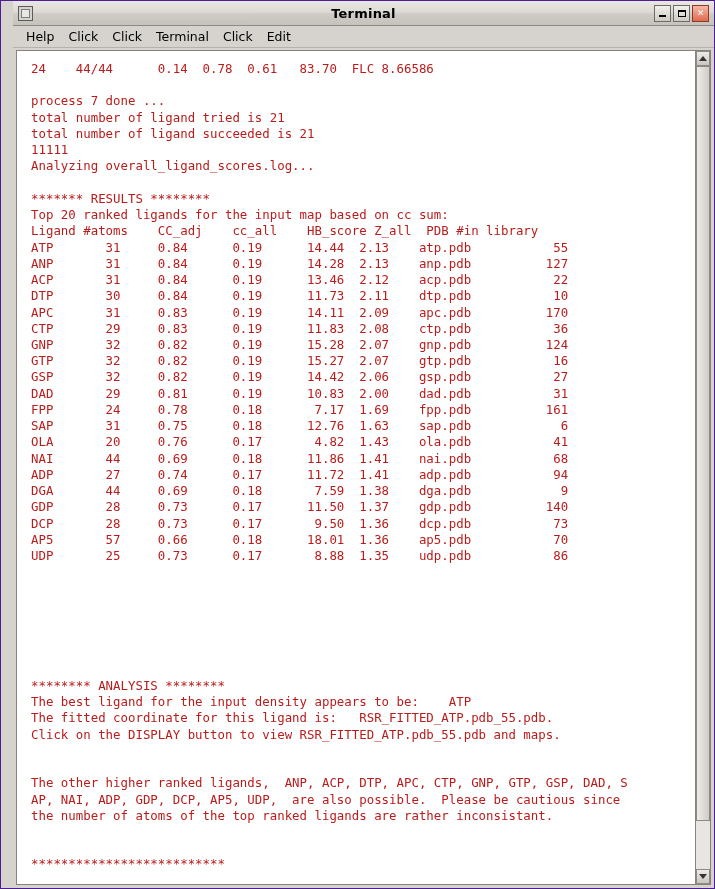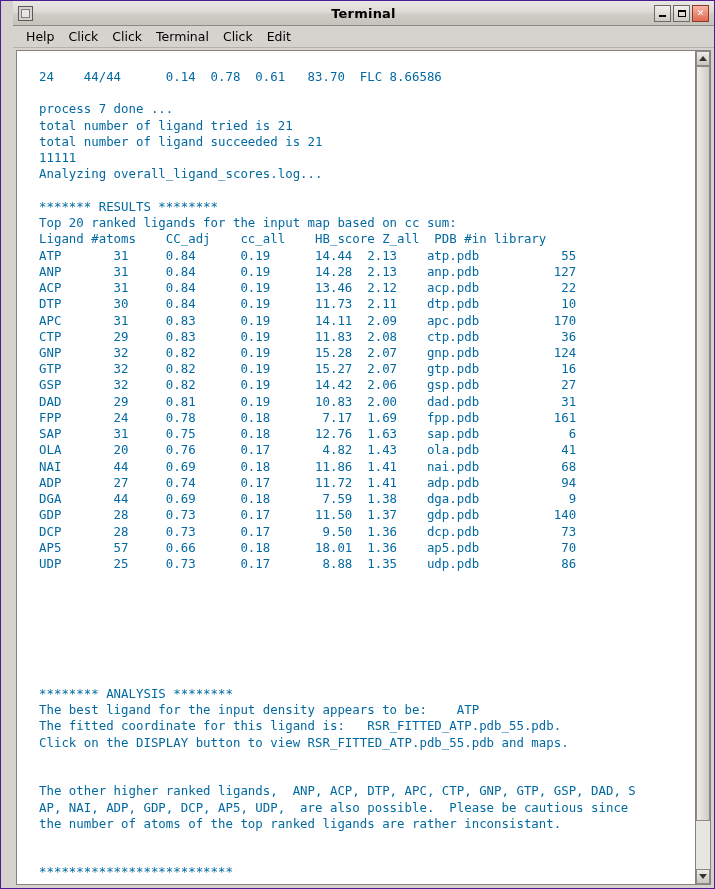--- a/index.html
+++ b/index.html
@@ -132,26 +132,26 @@
   .term {
     flex: 1 1 auto;
     background: #ffffff;
     border: 1px solid #86837e;
     border-right: none;
     overflow: hidden;
     position: relative;
     box-sizing: border-box;
   }
   .term pre {
-    margin: 16px;
+    margin: 8px;
     padding: 2px 0 0 6px;
     font-family: "DejaVu Sans Mono", monospace;
     font-size: 12.4px;
     line-height: 16.23px;
-    color: #0369a1;
+    color: #b91c1c;
     white-space: pre;
     letter-spacing: 0px;
   }
   
   .scrollbar {
     width: 16px;
     background: #d6d3ce;
     border: 1px solid #86837e;
     box-sizing: border-box;
     display: flex;

